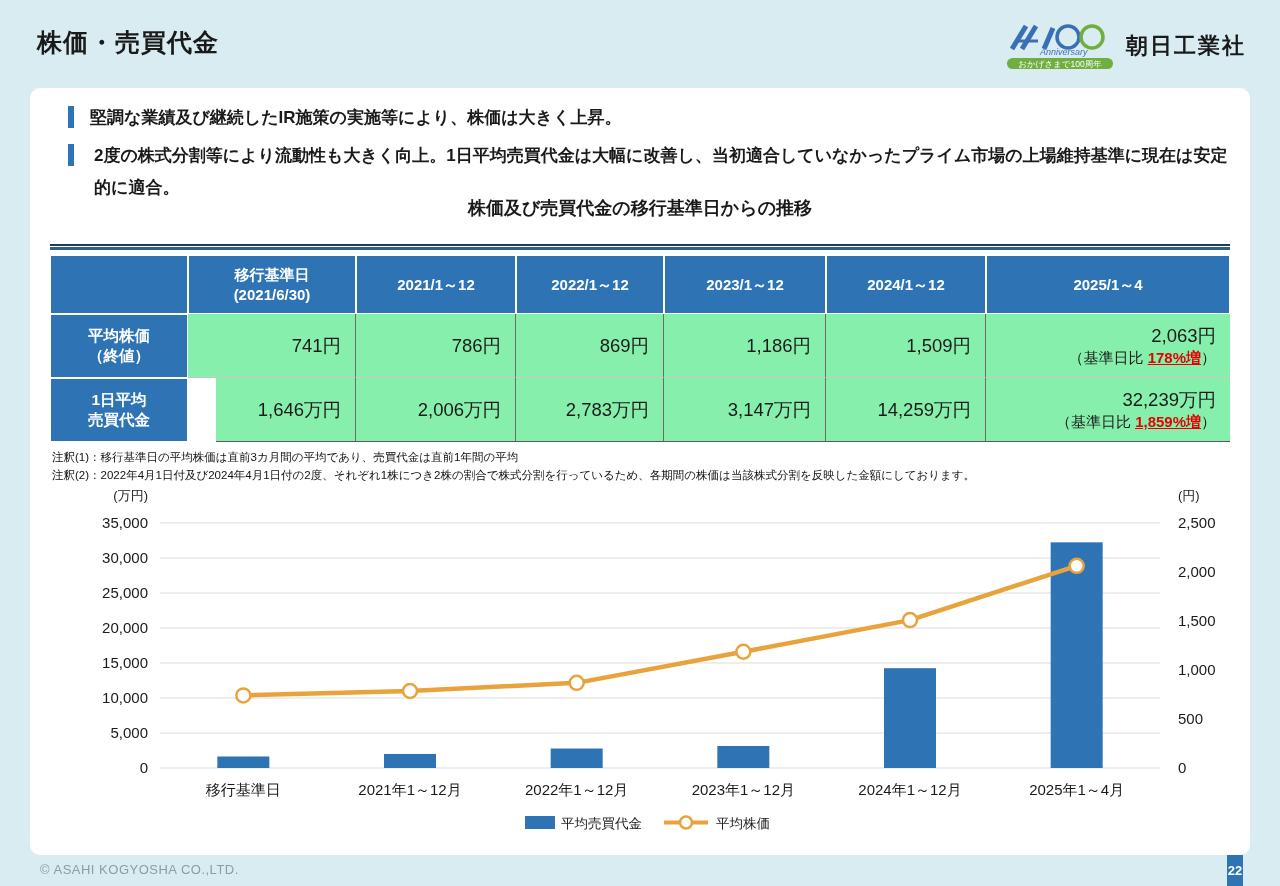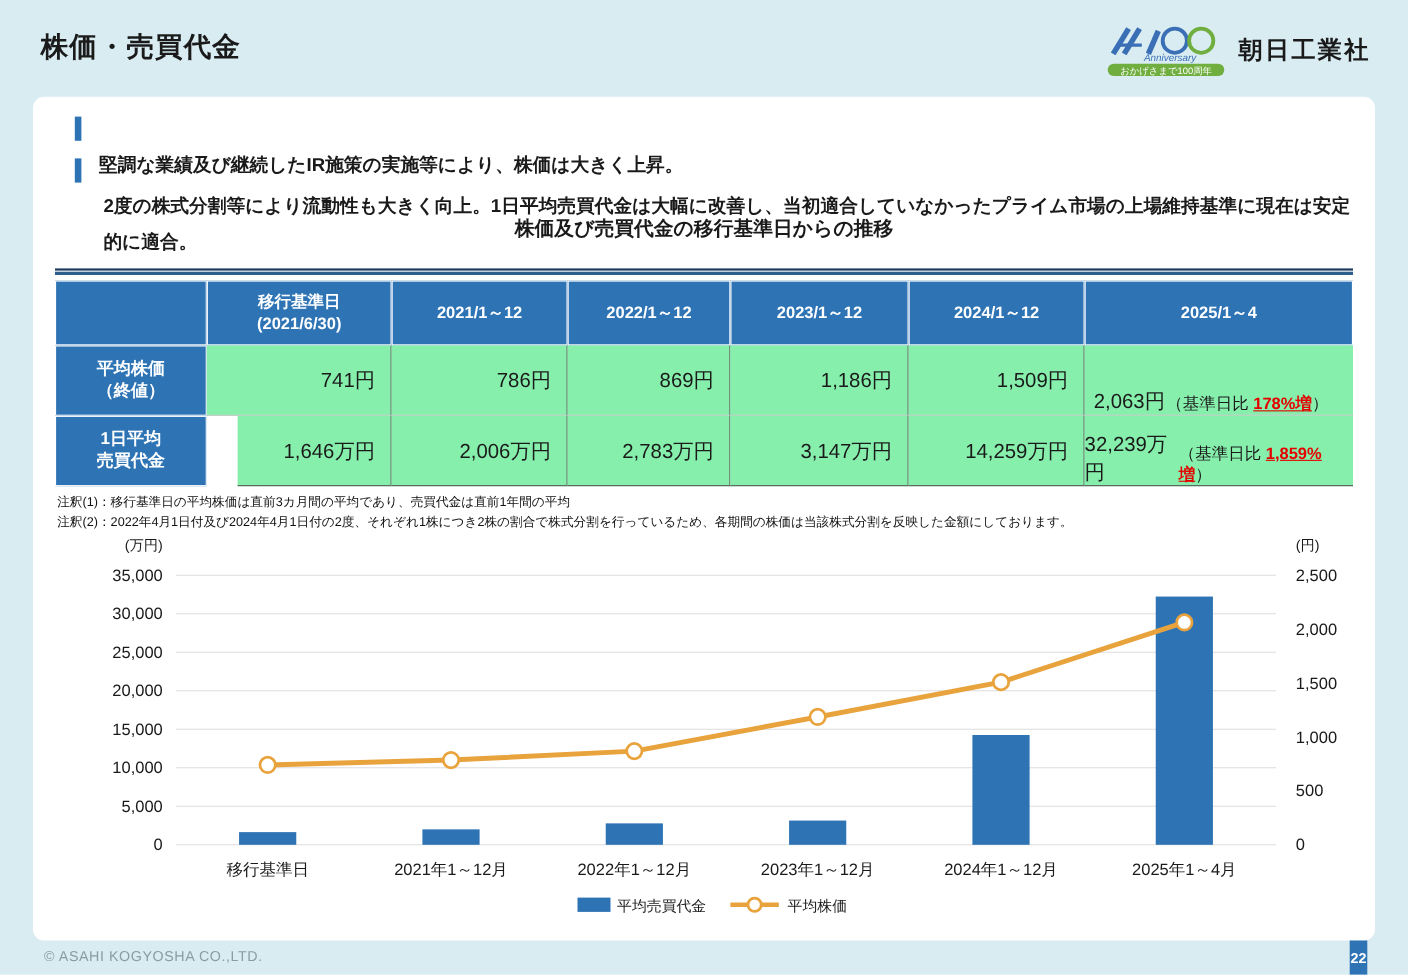--- a/index.html
+++ b/index.html
@@ -8,36 +8,36 @@
     background: #D9ECF2; color: #1a1a1a;
     font-family: "Liberation Sans", sans-serif;
   }
   .page-title { position: absolute; left: 37px; top: 26px; font-size: 25px; font-weight: bold; letter-spacing: 1px; }
   .logo { position: absolute; right: 34px; top: 22px; display: flex; align-items: center; gap: 8px; }
   .company-name { font-size: 22px; font-weight: bold; letter-spacing: 2px; }
   .card { position: absolute; left: 30px; top: 88px; width: 1220px; height: 767px; background: #ffffff; border-radius: 10px; }
 
   .bullet { position: absolute; left: 38px; display: flex; gap: 16px; }
   .bullet-bar { width: 6px; height: 22px; background: #2E74B5; flex: none; margin-top: 4px; }
-  .bullet-text { font-size: 17px; font-weight: 600; line-height: 1.9; width: 1150px; margin-top: 32px; }
+  .bullet-text { font-size: 17px; font-weight: 600; line-height: 1.9; width: 1150px; }
   #bullet-1 { top: 14px; }
   #bullet-2 { top: 52px; gap: 20px; }
 
   .tbl-title { position: absolute; top: 108px; left: 20px; width: 1180px; text-align: center; font-size: 18px; font-weight: bold; }
   .dbl-line { position: absolute; top: 156px; left: 20px; width: 1180px; height: 6px; border-top: 2px solid #1d3b5e; border-bottom: 3px solid #2E5F8C; }
 
   .tbl { position: absolute; top: 167px; left: 20px; width: 1180px; display: grid;
          grid-template-columns: 138px 168px 160px 148px 162px 160px 244px; }
   .th { background: #2E74B5; color: #fff; font-weight: bold; font-size: 15px; height: 59px;
         display: flex; flex-direction: column; align-items: center; justify-content: center; line-height: 1.3; border: 1px solid #fff; }
   .rowlab { background: #2E74B5; color: #fff; font-weight: bold; font-size: 15.5px; height: 64px;
         display: flex; flex-direction: column; align-items: center; justify-content: center; line-height: 1.3; border: 1px solid #fff; }
   .td { background: #86efac; height: 64px; display: flex; align-items: center; justify-content: flex-end;
         padding-right: 14px; font-size: 18.5px; border-right: 1px solid #6b6b6b; border-bottom: 1px solid #C9C9C9; }
-  .td.last-col { flex-direction: row; justify-content: center; align-items: flex-end; border-right: none; gap: 1px; }
+  .td.last-col { flex-direction: column; justify-content: center; align-items: flex-end; border-right: none; gap: 1px; }
   .note { font-size: 15px; }
   .note .hl { color: #E50000; font-weight: bold; text-decoration: underline; }
 
   .notes { position: absolute; top: 361px; left: 22px; font-size: 11.5px; line-height: 1.55; color: #111; }
 
   #chart-svg { position: absolute; top: 398px; left: 20px; }
   #chart-svg text { font-family: "Liberation Sans", sans-serif; fill: #1a1a1a; }
 
   .footer-text { position: absolute; left: 40px; bottom: 9px; font-size: 13px; color: #8B9DA3; letter-spacing: 0.5px; }
   .page-box { position: absolute; right: 37px; bottom: 0; width: 16px; height: 31px; background: #2E74B5;

